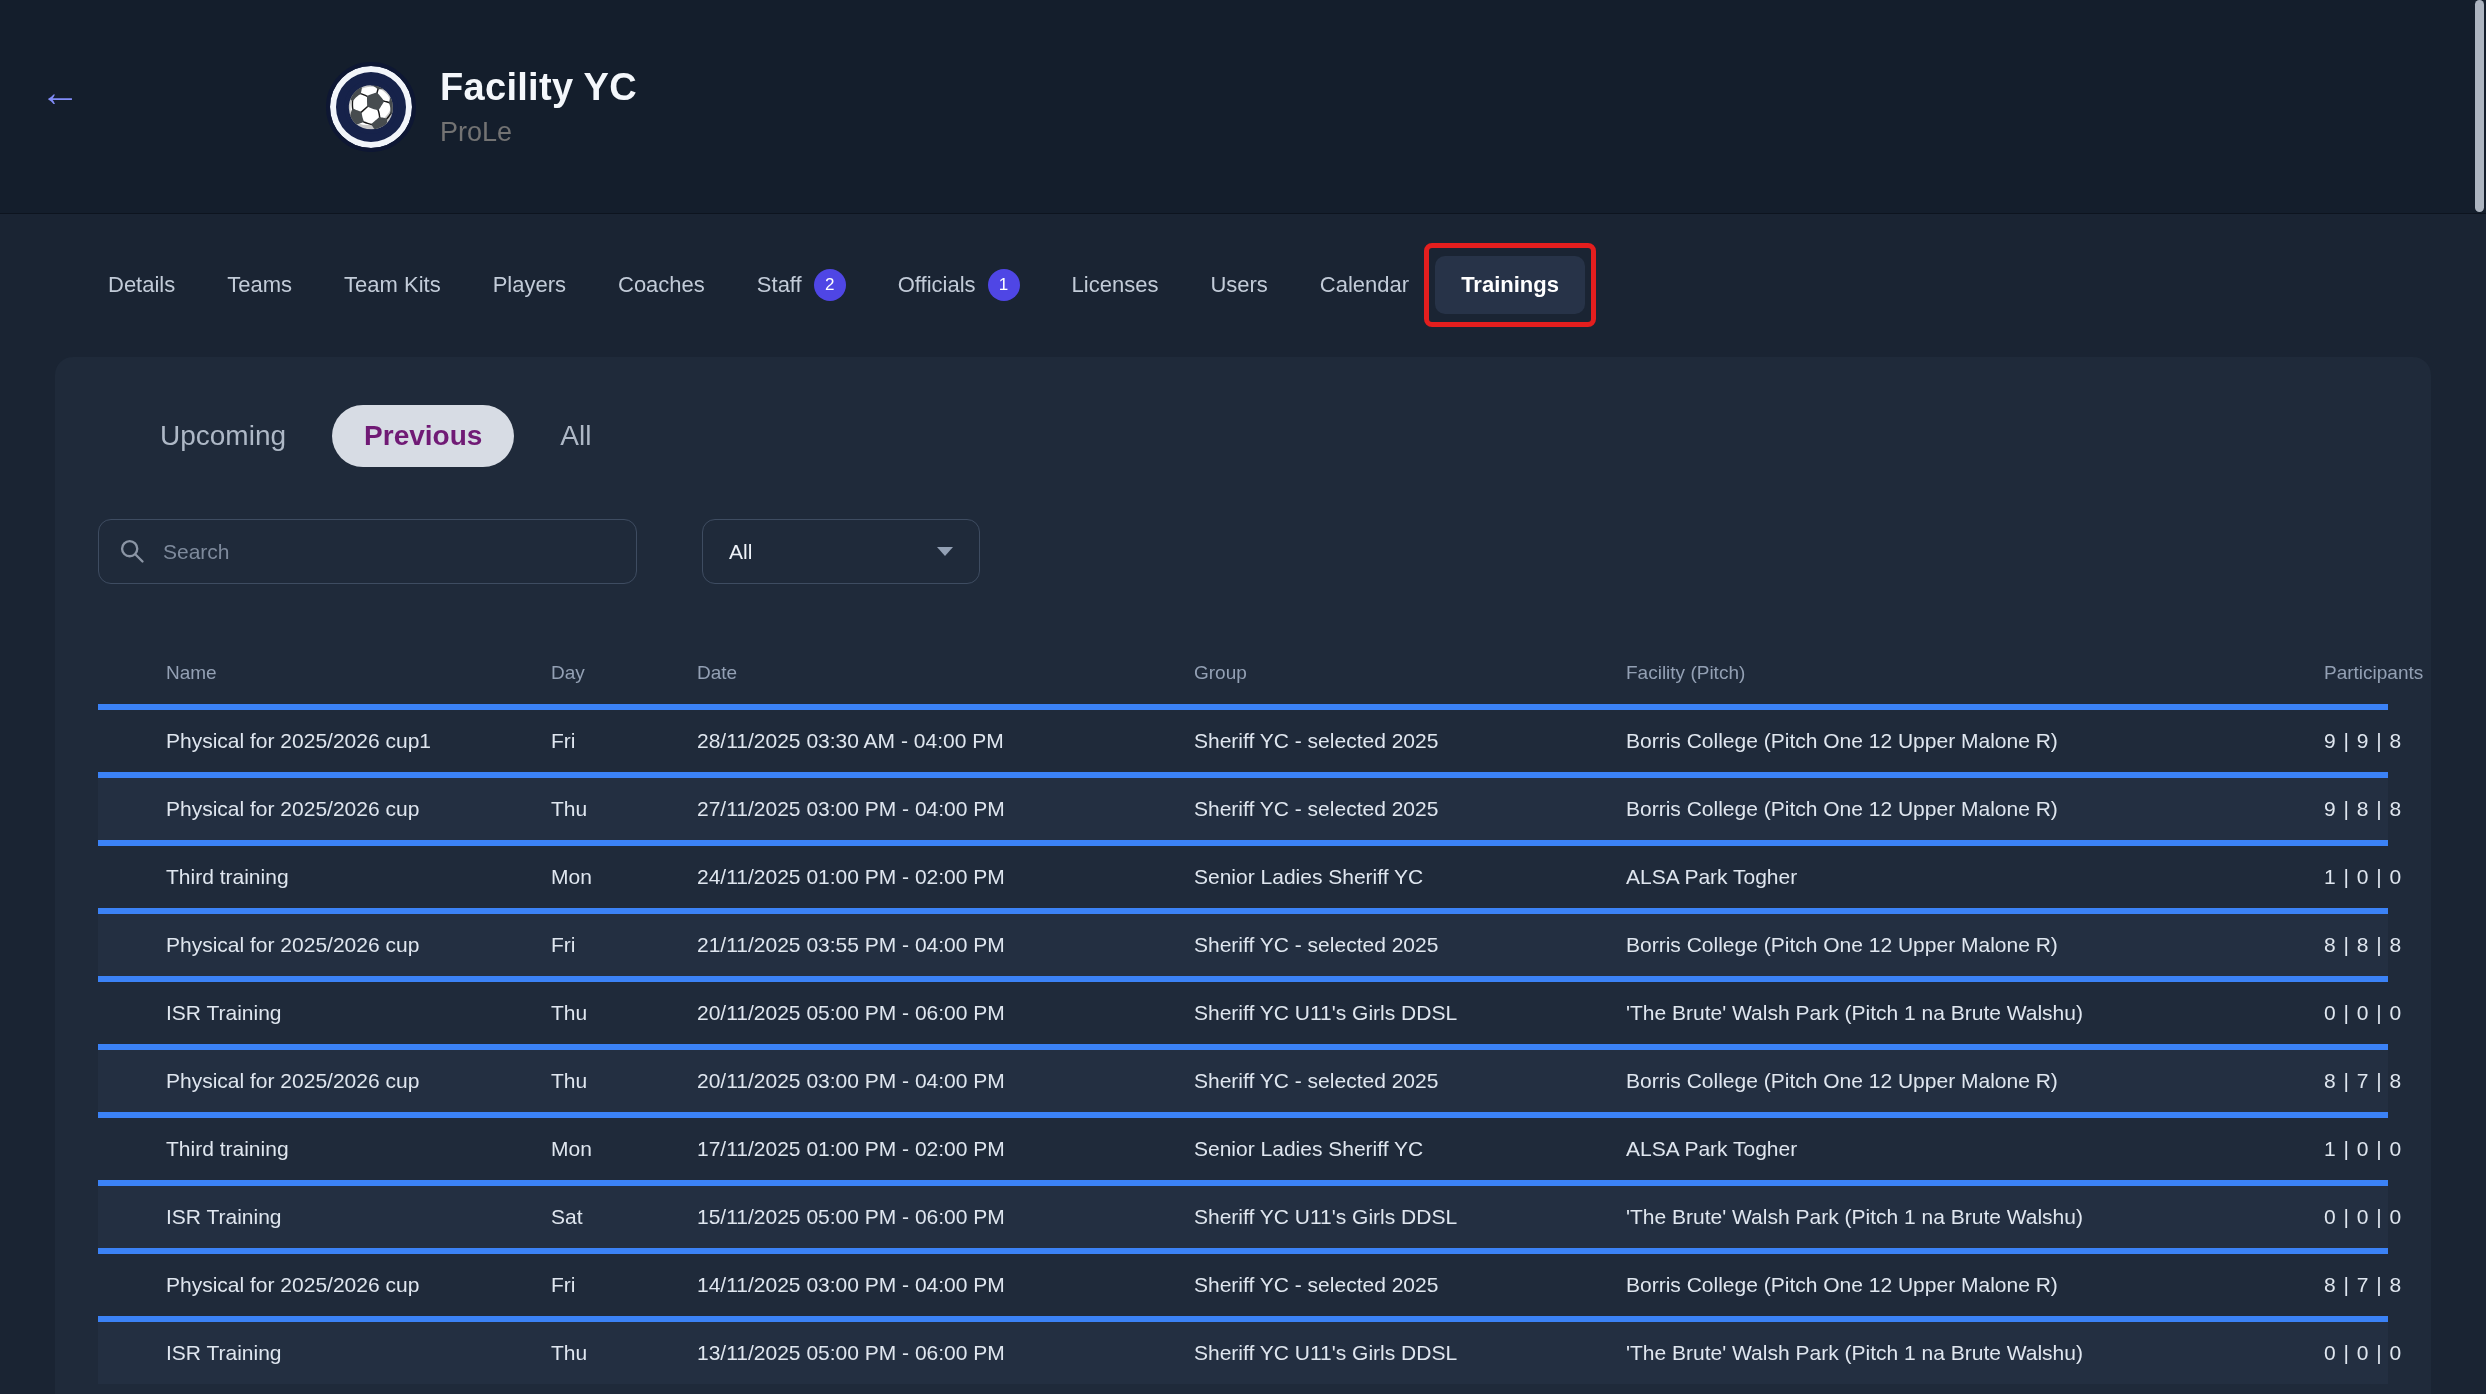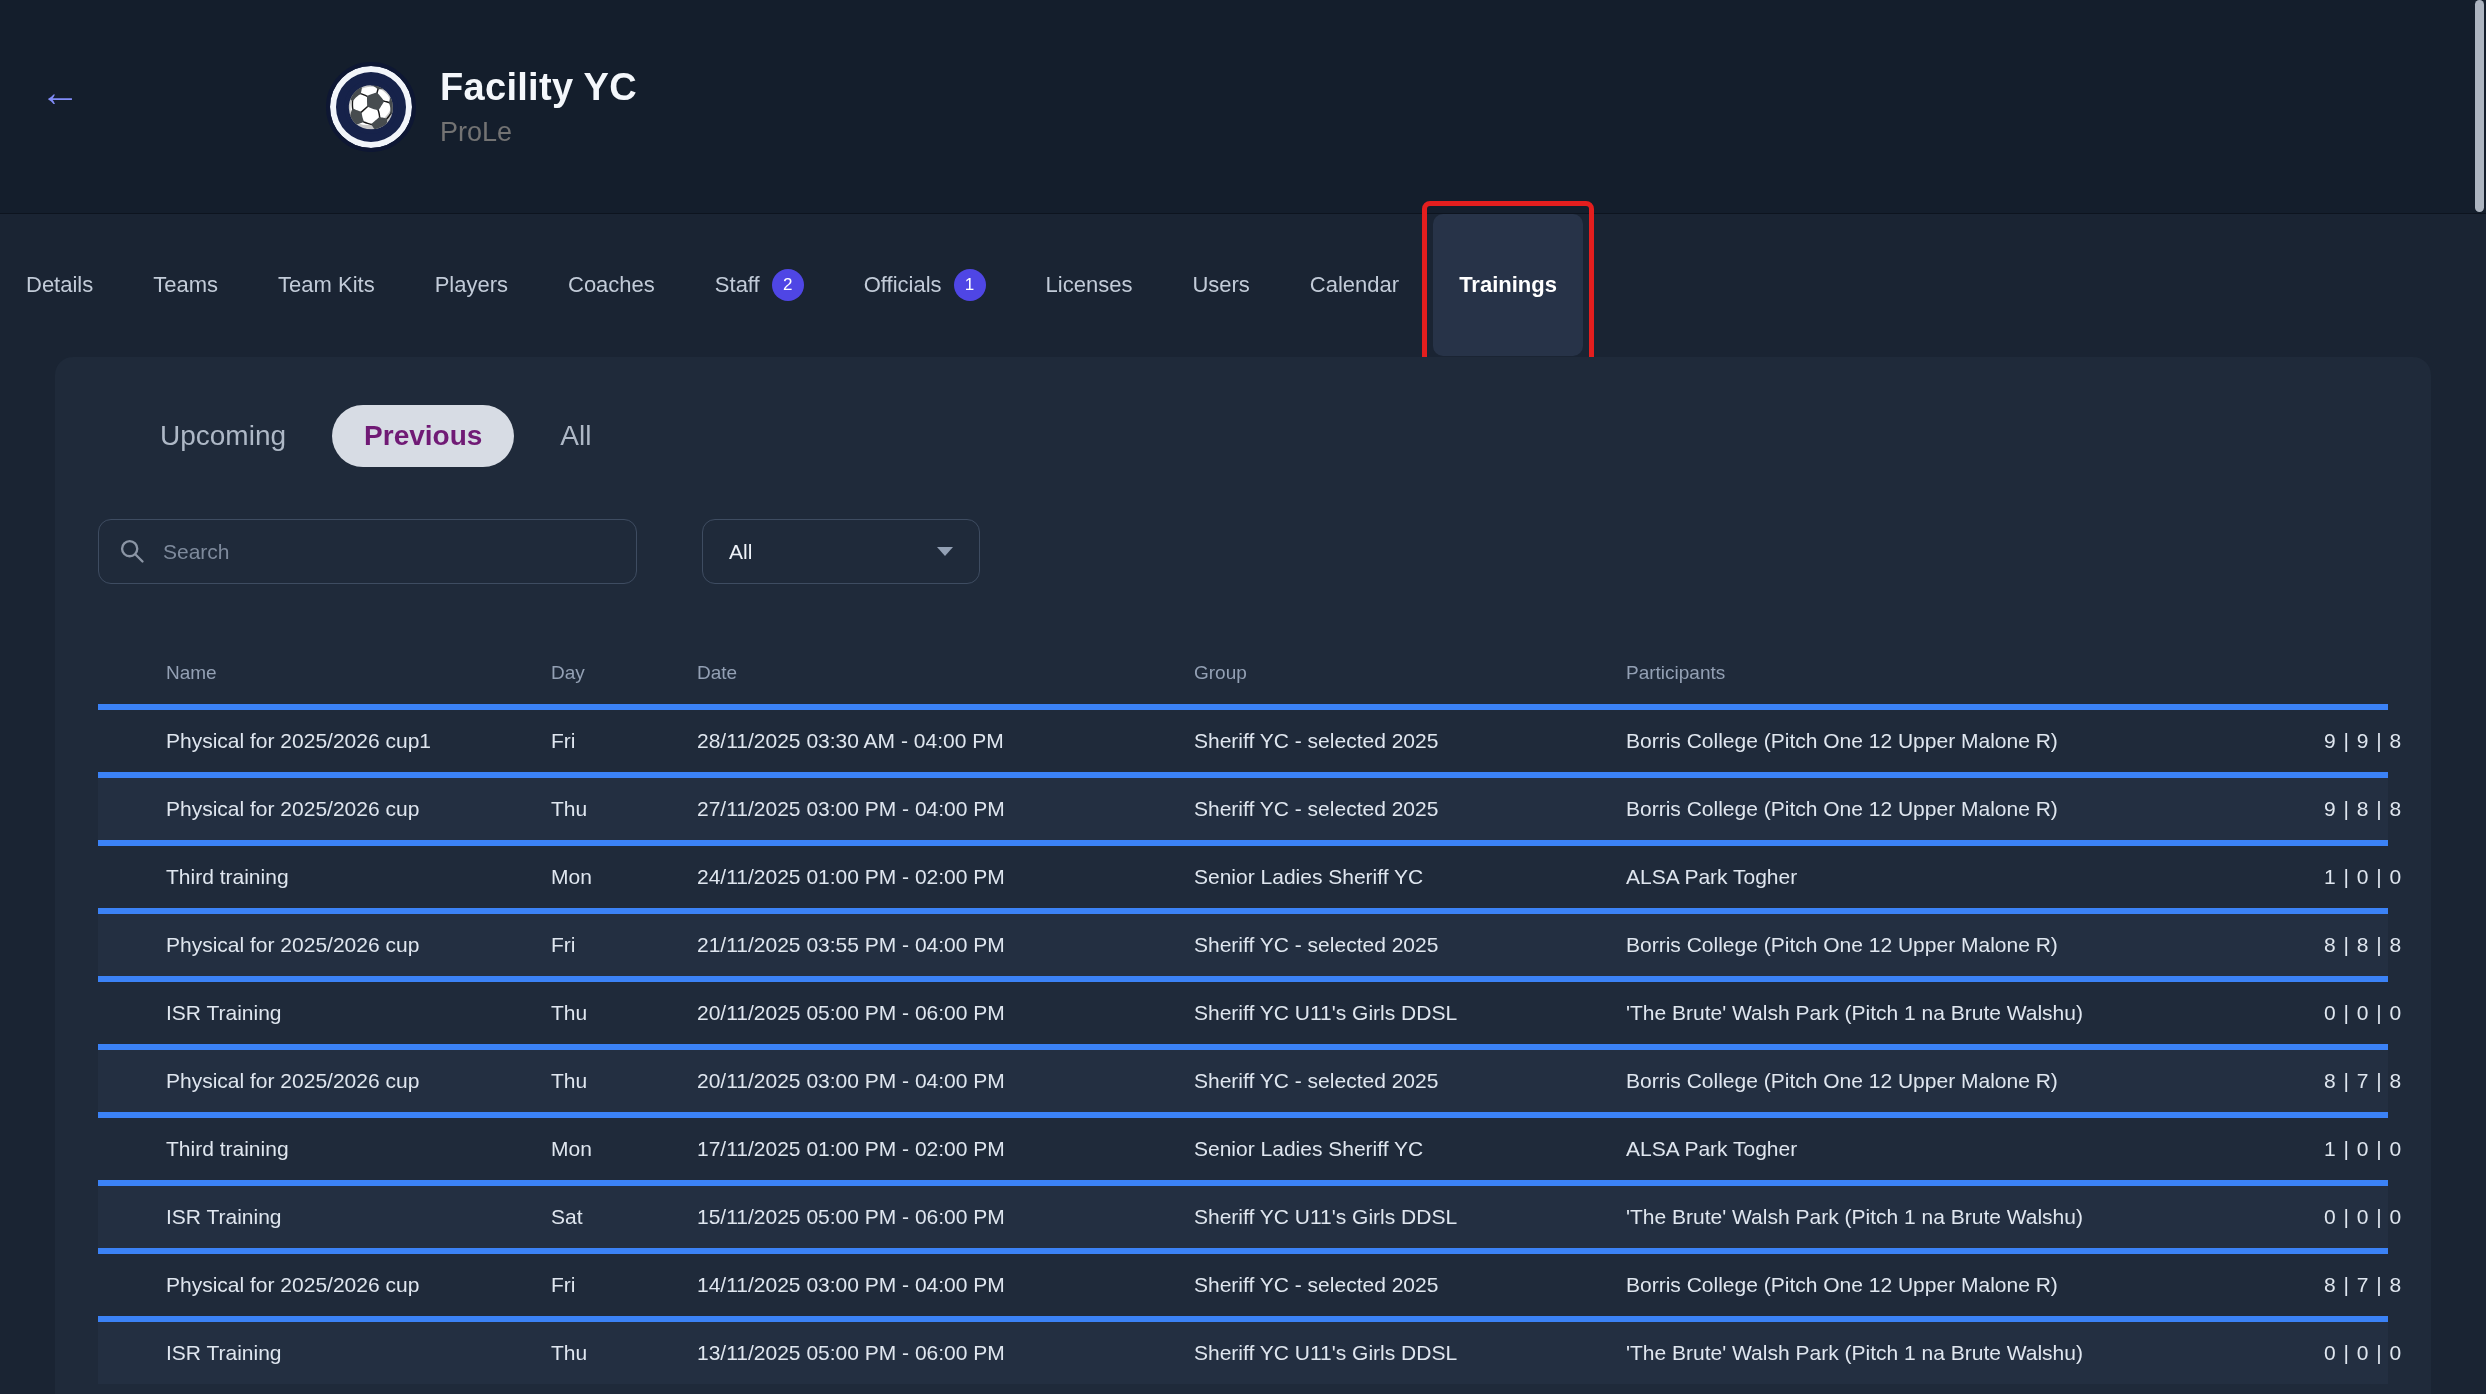--- a/index.html
+++ b/index.html
@@ -41,22 +41,22 @@
 
   
   .scrollbar-thumb {
     position:absolute; right:2px; top:0; width:9px; height:212px;
     background:#c7cfdb; border-radius:5px; opacity:.85;
   }
 
   
   .tab-bar {
     height:142px;
-    display:flex; 
-    gap:8px;
+    display:flex; align-items:center;
+    padding-left:82px;
   }
   .tab {
     color:#c2cbd8; font-size:22px;
     padding:16px 26px; border-radius:10px;
     display:flex; align-items:center; gap:12px;
     cursor:pointer; white-space:nowrap;
   }
   .tab .badge {
     background:#4f46e5; color:#fff;
     min-width:32px; height:32px; border-radius:50%;
@@ -211,20 +211,21 @@
       <span class="chevron-down"></span>
     </div>
   </div>
 
   <div class="training-table">
     <div class="t-row t-head">
       <div class="t-cell name">Name</div>
       <div class="t-cell">Day</div>
       <div class="t-cell">Date</div>
       <div class="t-cell">Group</div>
+      <div class="t-cell">Facility (Pitch)</div>
       <div class="t-cell">Participants</div>
       <div class="t-cell menu"></div>
     </div>
     <div class="t-body">
   <div class="t-row">
     <div class="t-cell name">Physical for 2025/2026 cup1</div>
     <div class="t-cell">Fri</div>
     <div class="t-cell">28/11/2025 03:30 AM - 04:00 PM</div>
     <div class="t-cell">Sheriff YC - selected 2025</div>
     <div class="t-cell">Borris College (Pitch One 12 Upper Malone R)</div>

